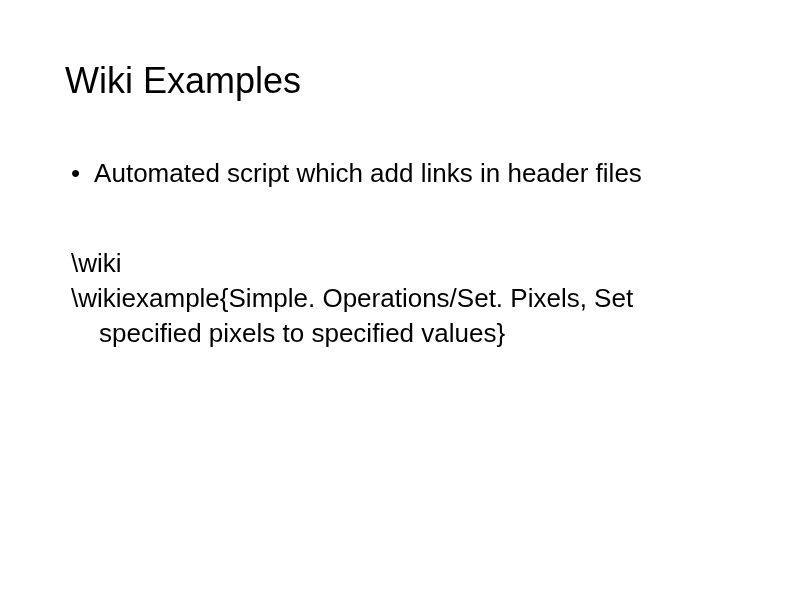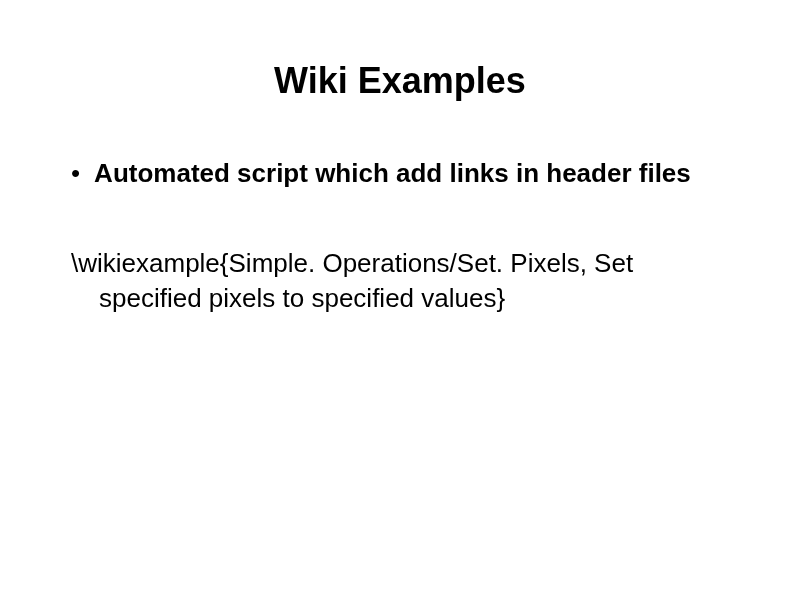--- a/index.html
+++ b/index.html
@@ -10,38 +10,37 @@
     body {
       width: 800px;
       height: 600px;
       background: #ffffff;
       font-family: Arial, Helvetica, sans-serif;
       color: #000000;
       padding: 60px 65px 0 65px;
     }
     .title {
       font-size: 36px;
-      font-weight: bold;
-      text-align: center;
+      font-weight: normal;
+      text-align: left;
       margin-bottom: 55px;
     }
     .bullet-wrap {
       display: flex;
       align-items: flex-start;
       font-size: 26px;
       line-height: 1.3;
       margin-bottom: 55px;
     }
     .bullet-dot {
       margin-right: 14px;
       margin-left: 6px;
     }
     .bullet-text {
       flex: 1;
-      font-weight: bold;
     }
     .code-block {
       font-size: 26px;
       line-height: 1.35;
       padding-left: 6px;
     }
     .code-line-indent {
       padding-left: 28px;
     }
   </style>
@@ -49,15 +48,16 @@
 <body>
 
 <h1 class="title">Wiki Examples</h1>
 
 <div class="bullet-wrap">
   <span class="bullet-dot">•</span>
   <span class="bullet-text"> Automated script which add links in header files</span>
 </div>
 
 <div class="code-block">
+  <div>\wiki</div>
   <div>\wikiexample{Simple. Operations/Set. Pixels, Set</div>
   <div class="code-line-indent">specified pixels to specified values}</div>
 </div>
 
 </body></html>

